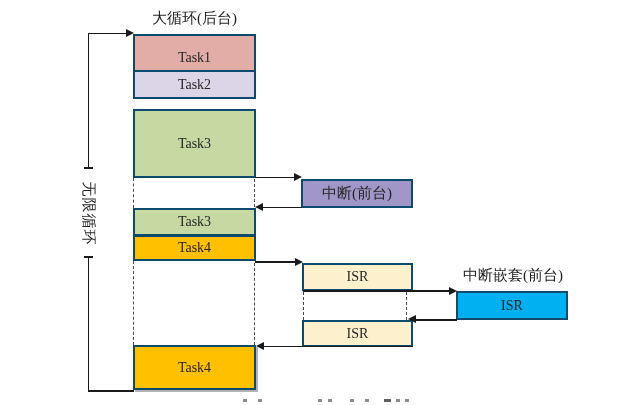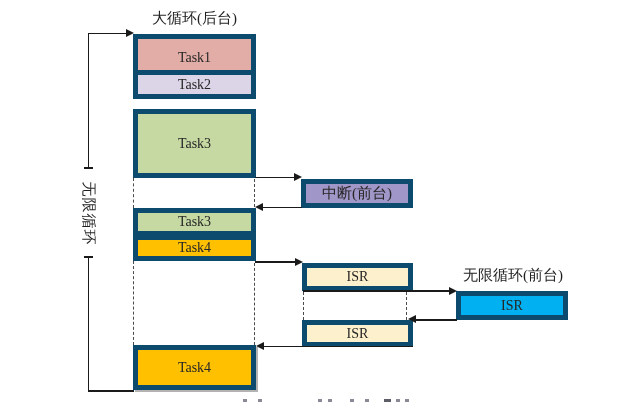--- a/index.html
+++ b/index.html
@@ -1,21 +1,21 @@
 <!DOCTYPE html>
 <html><head>
 <meta charset="utf-8">
 <style>
   html,body{margin:0;padding:0;background:#ffffff;}
   #canvas{
     position:relative;width:641px;height:405px;background:#ffffff;overflow:hidden;
     font-family:"Liberation Serif","DejaVu Serif",serif;color:#262626;
   }
   .tbox{
-    position:absolute;box-sizing:border-box;border:5px solid #0c4a6e;
+    position:absolute;box-sizing:border-box;border:2px solid #0c4a6e;
     display:flex;align-items:center;justify-content:center;
     font-size:14px;line-height:1;color:#262626;
   }
   .lbl{position:absolute;font-size:15px;color:#1f1f1f;text-align:center;white-space:nowrap;}
   .hl{position:absolute;height:1.5px;background:#1a1a1a;}
   .vl{position:absolute;width:1.5px;background:#1a1a1a;}
   .dv{position:absolute;width:0;border-left:1px dashed #4a4a4a;}
   .ah-r{position:absolute;width:0;height:0;border-top:4.5px solid transparent;border-bottom:4.5px solid transparent;border-left:8px solid #1a1a1a;}
   .ah-l{position:absolute;width:0;height:0;border-top:4.5px solid transparent;border-bottom:4.5px solid transparent;border-right:8px solid #1a1a1a;}
   .rot{transform:rotate(90deg);letter-spacing:1px;}
@@ -75,21 +75,21 @@
   <div class="hl" style="left:263px;top:206.5px;width:39px;"></div>
   <div class="ah-l" style="left:255px;top:202.5px;"></div>
 
   <div class="tbox" style="left: 302px; top: 263px; width: 111px; height: 28px; background: rgb(252, 240, 205);">
     <span>ISR</span>
   </div>
 
   <div class="hl" style="left:255px;top:261px;width:40px;"></div>
   <div class="ah-r" style="left:295px;top:257.5px;"></div>
 
-  <div class="lbl" style="left:443px;top:266px;width:140px;">无限循环(前台)</div>
+  <div class="lbl" style="left:443px;top:266px;width:140px;">中断嵌套(前台)</div>
   <div class="tbox" style="left: 456px; top: 291px; width: 112px; height: 29px; background: rgb(0, 176, 240);">
     <span>ISR</span>
   </div>
 
   <div class="hl" style="left:303px;top:290px;width:146px;"></div>
   <div class="ah-r" style="left:449px;top:286.5px;"></div>
 
   <div class="dv" style="left:303px;top:292px;height:28px;"></div>
   <div class="dv" style="left:406px;top:292px;height:28px;"></div>
 

